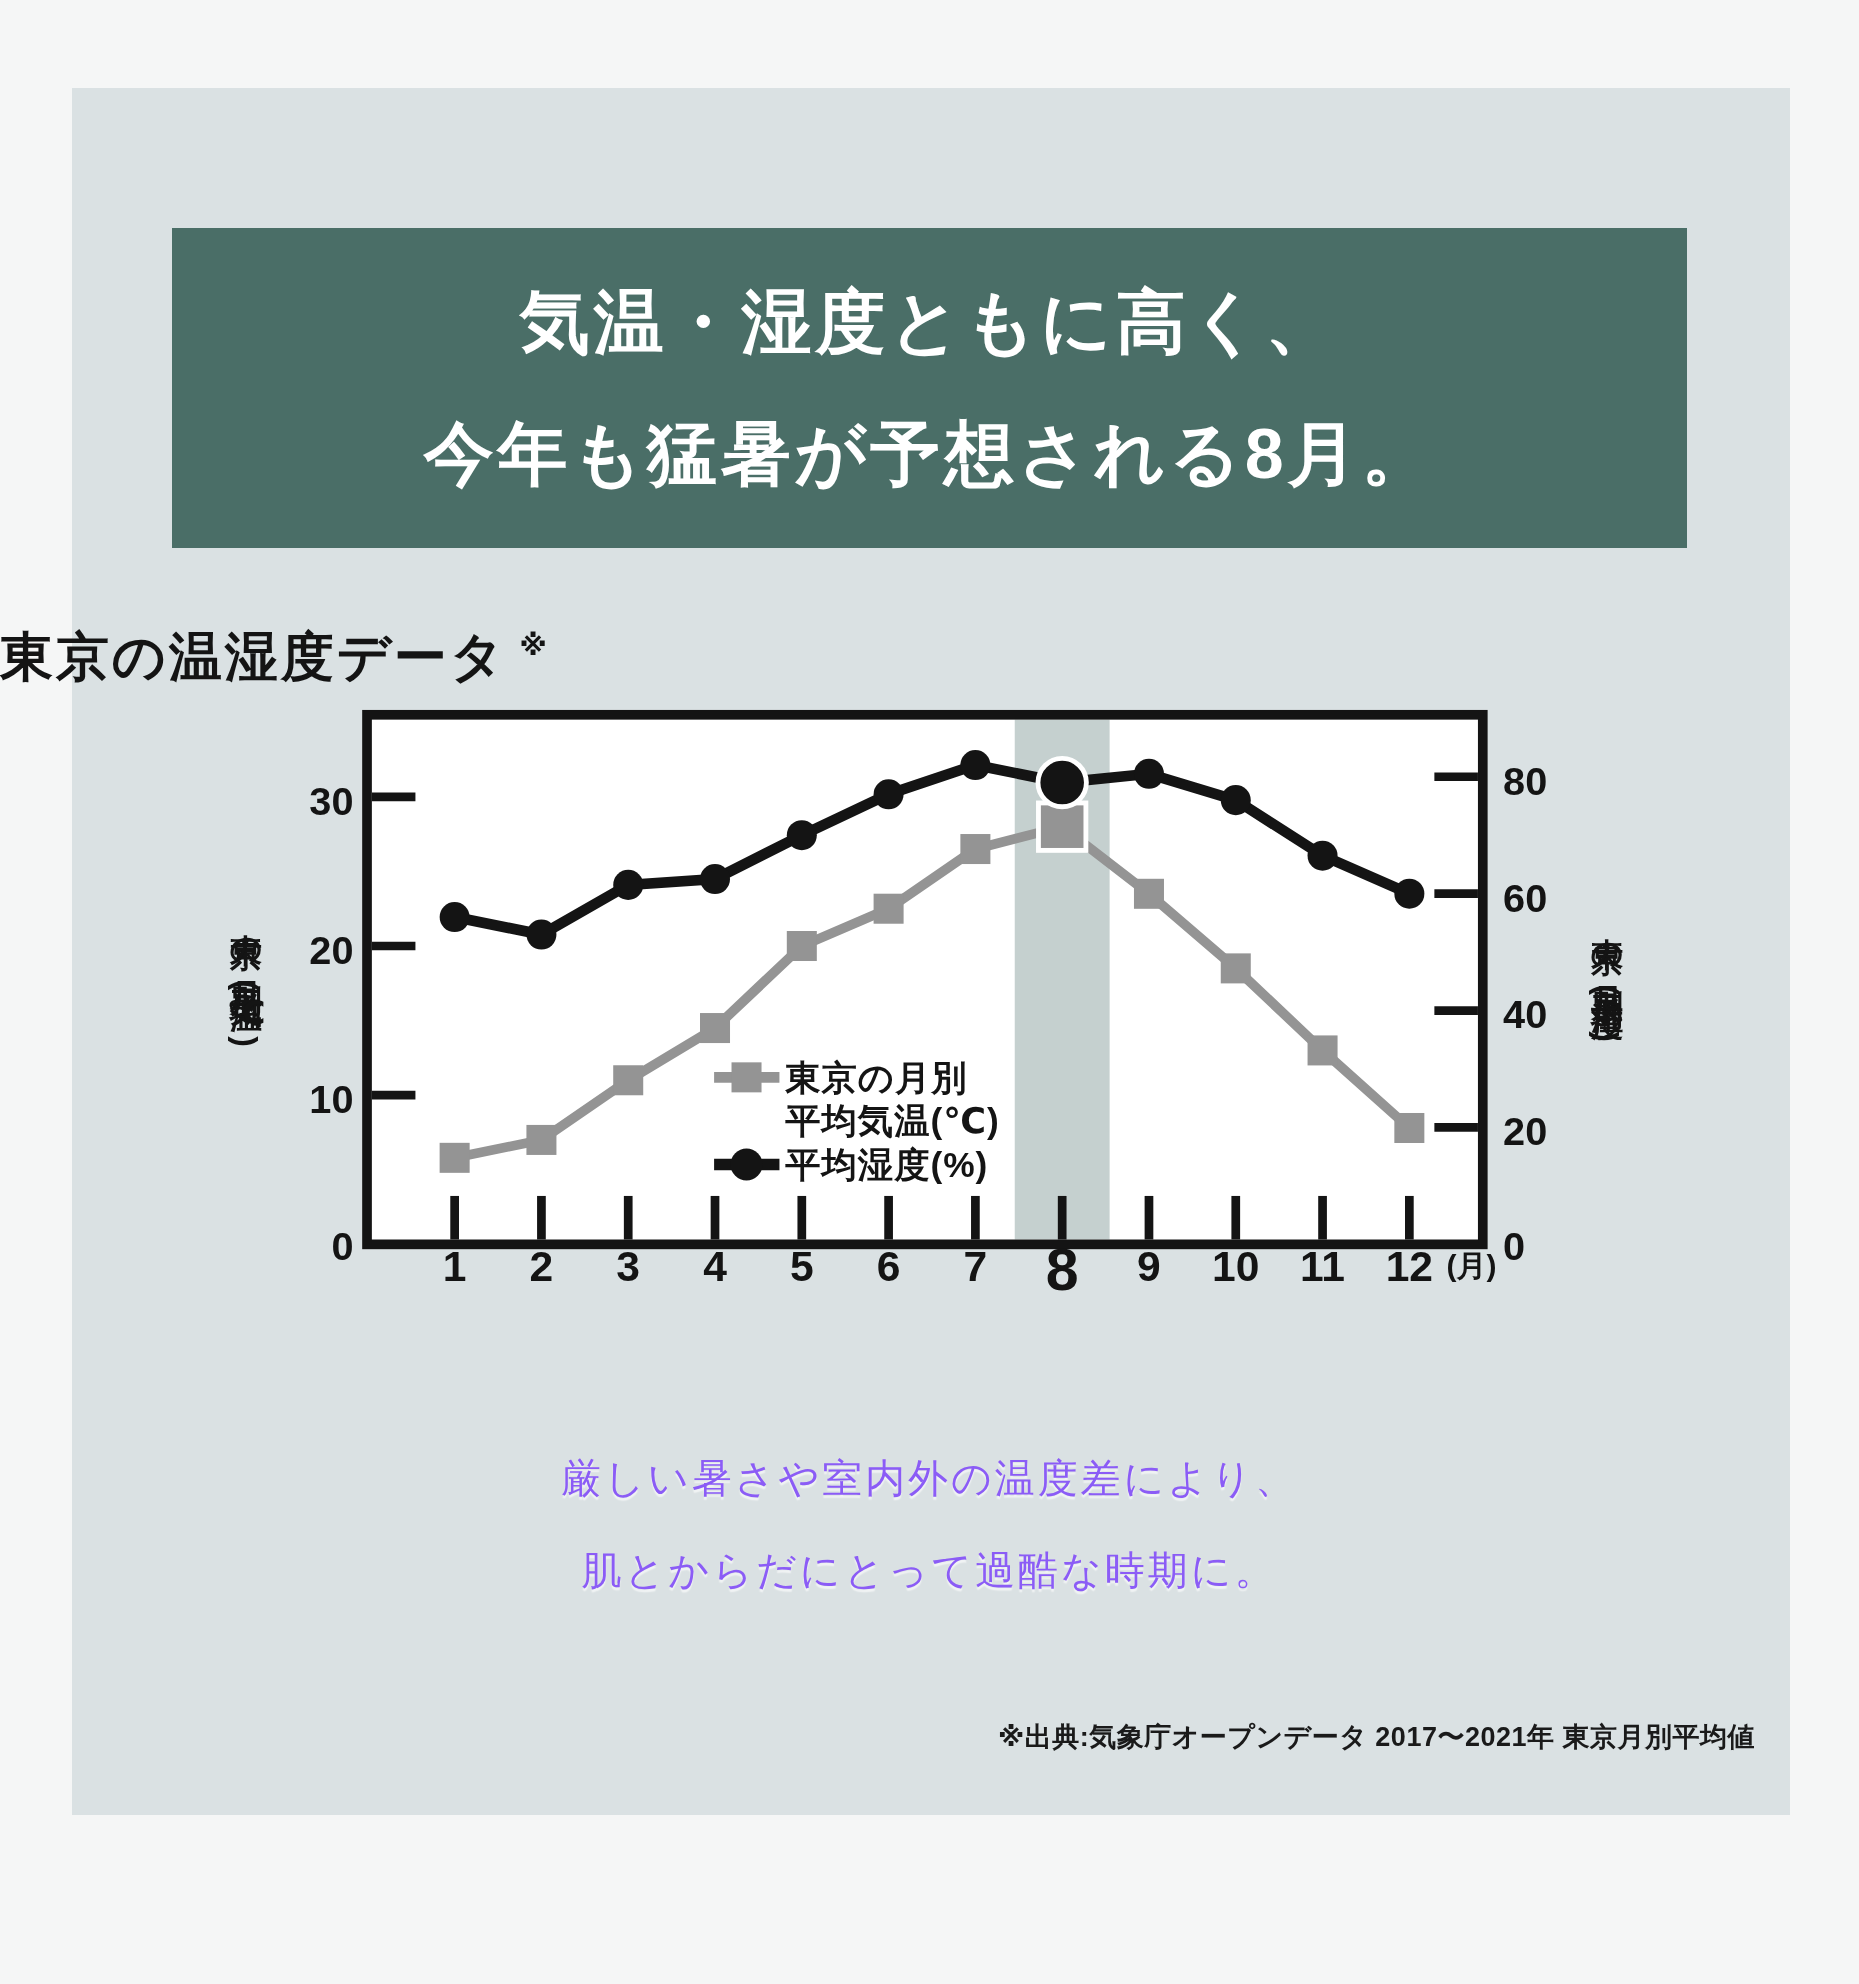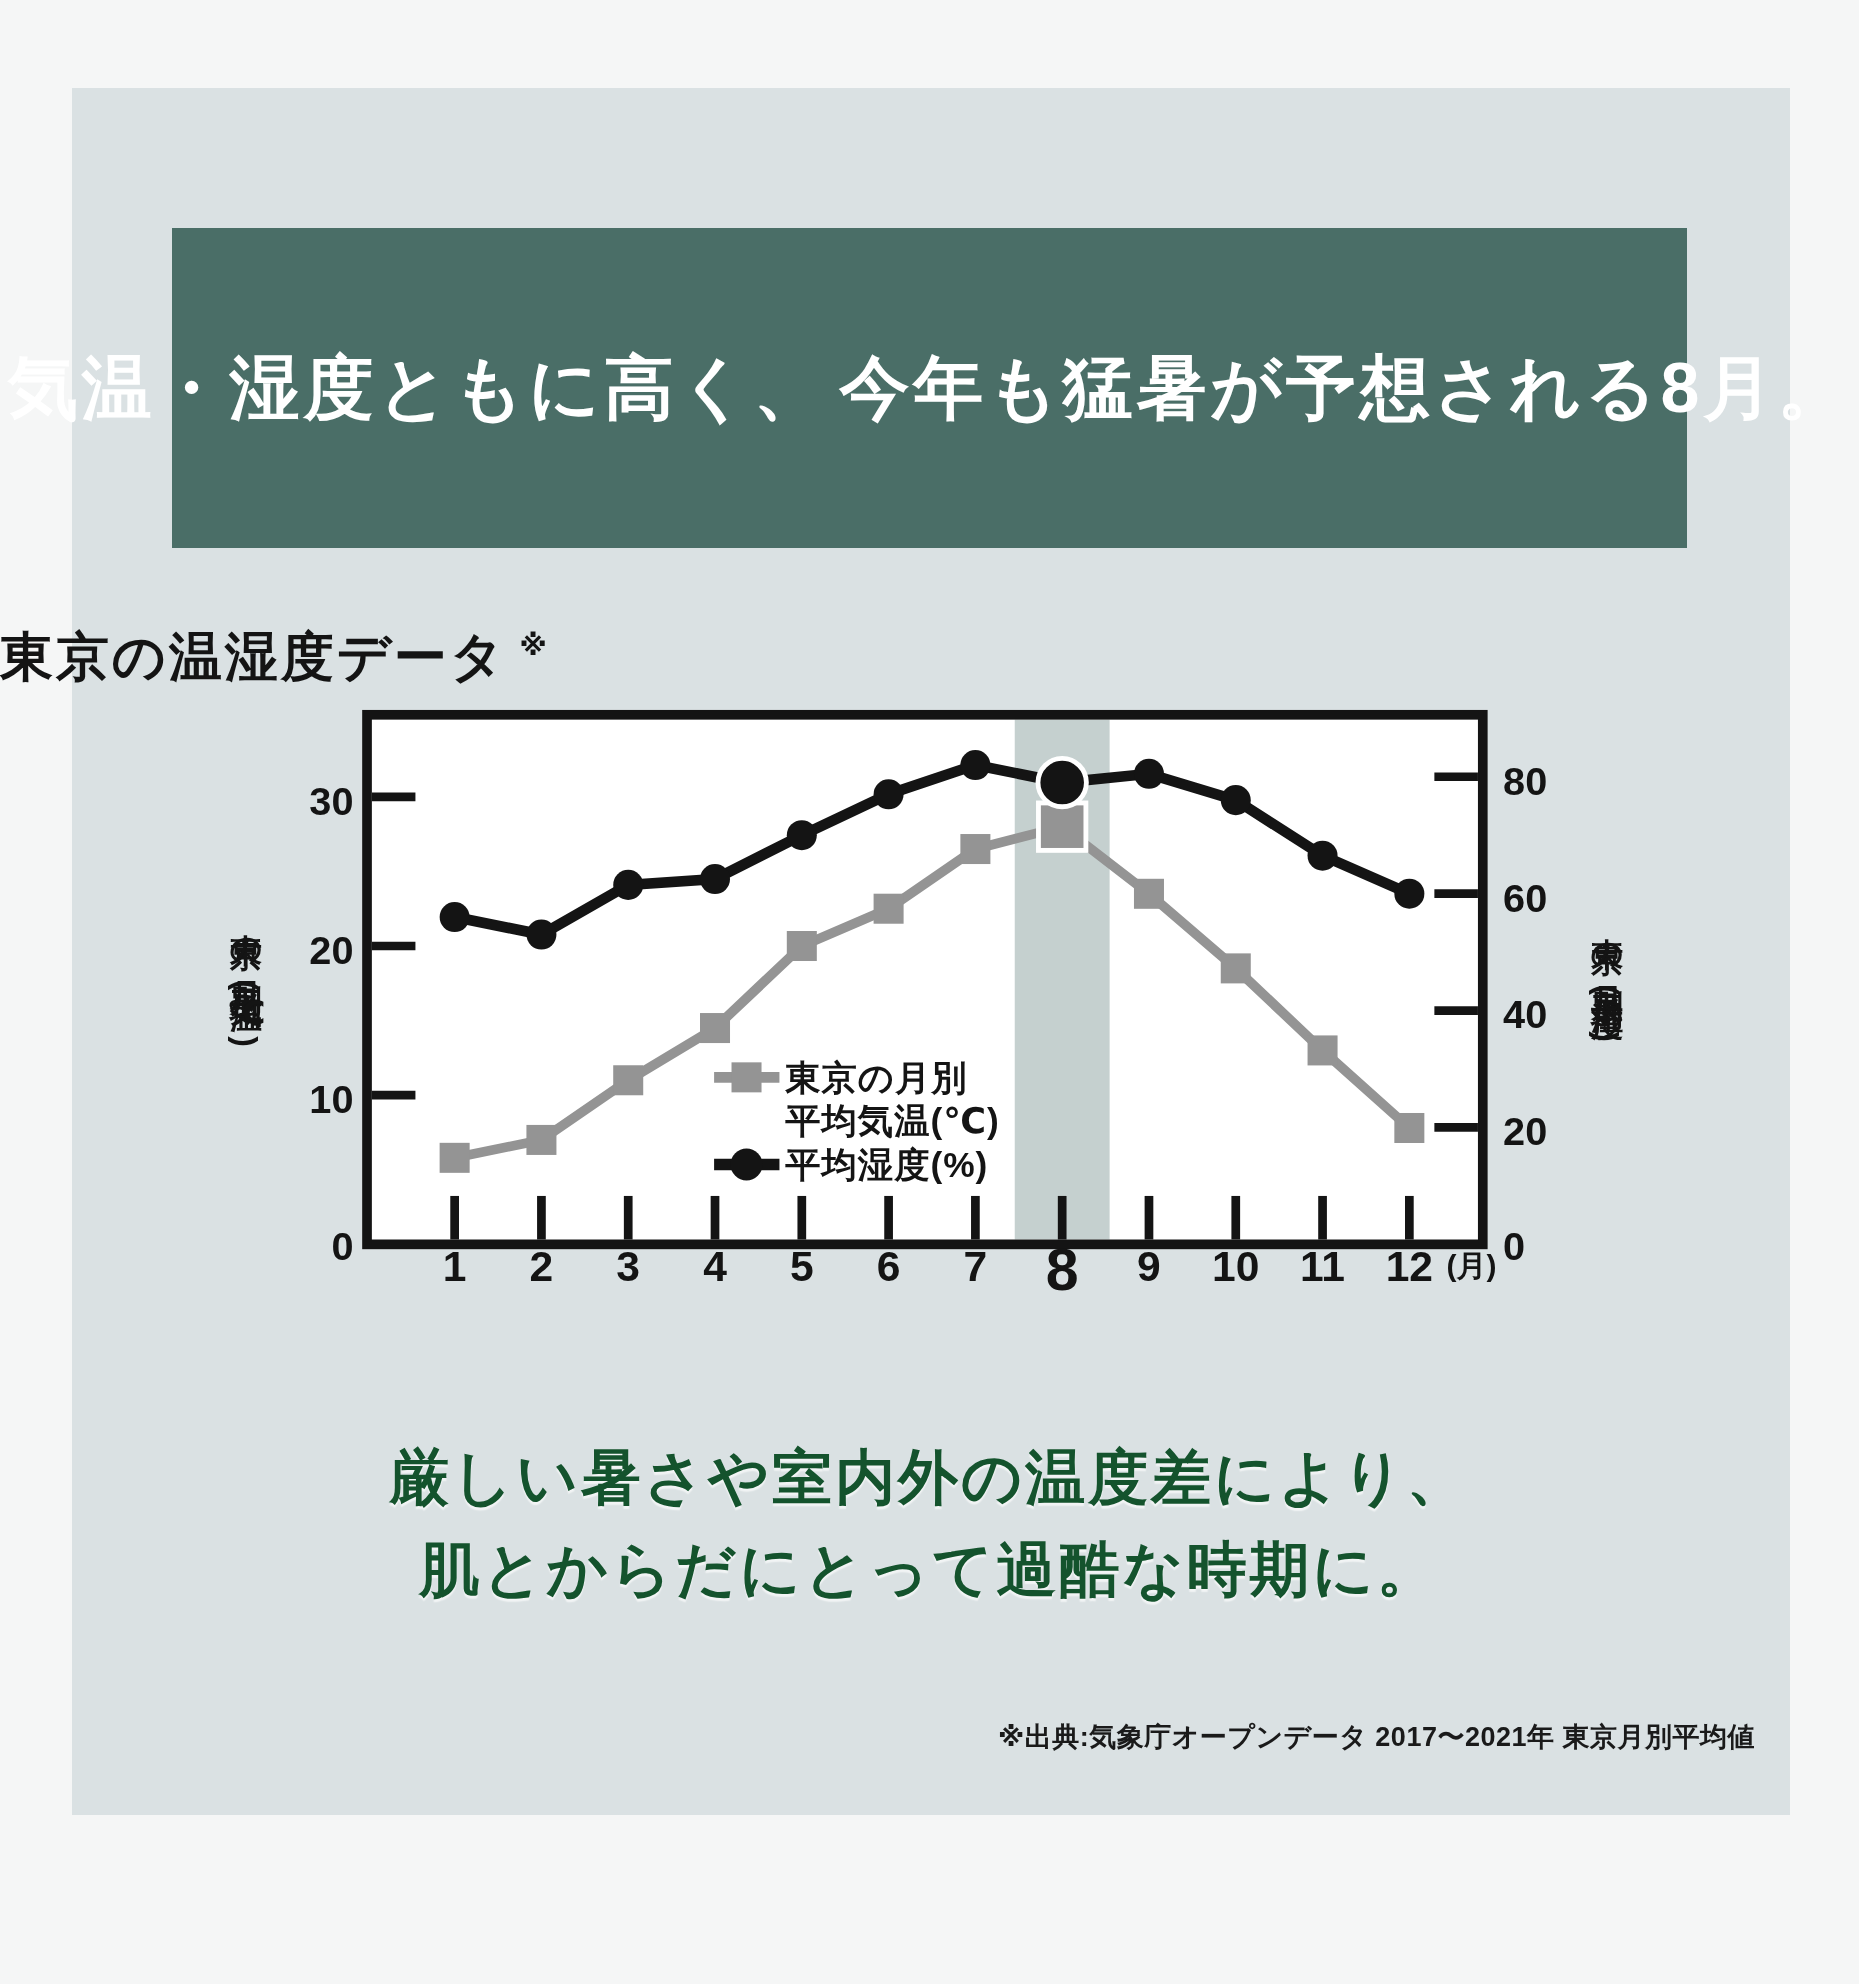--- a/index.html
+++ b/index.html
@@ -17,21 +17,21 @@
     position:absolute;
     left:72px;top:88px;
     width:1718px;height:1727px;
     background:#dae1e3;
   }
   .banner{
     position:absolute;
     left:172px;top:228px;
     width:1515px;height:320px;
     background:#4a6e67;
-    display:flex;
+    display:flex;flex-direction:column;
     align-items:center;justify-content:center;gap:12px;
   }
   .banner-line{
     color:#ffffff;
     font-size:70px;
     font-weight:700;
     letter-spacing:3.9px;
     line-height:120px;
     white-space:nowrap;
   }
@@ -52,22 +52,22 @@
   .chart-wrap{
     position:absolute;left:145px;top:678px;
     width:1569px;height:668px;
   }
   svg text{fill:#141414;font-weight:700;}
   .message{
     position:absolute;left:0;top:1432px;width:1859px;
     text-align:center;
   }
   .message-line{
-    color:#14532d;
-    font-size:60px;font-weight:700;
+    color:#8b5cf6;
+    font-size:40px;font-weight:400;
     letter-spacing:2.9px;
     line-height:92px;
     white-space:nowrap;
     text-shadow:0 2.9px 1.5px rgba(255,255,255,0.65);
   }
   .source-note{
     position:absolute;
     right:104px;top:1719px;
     font-size:27px;font-weight:600;
     color:#1a1a1a;

